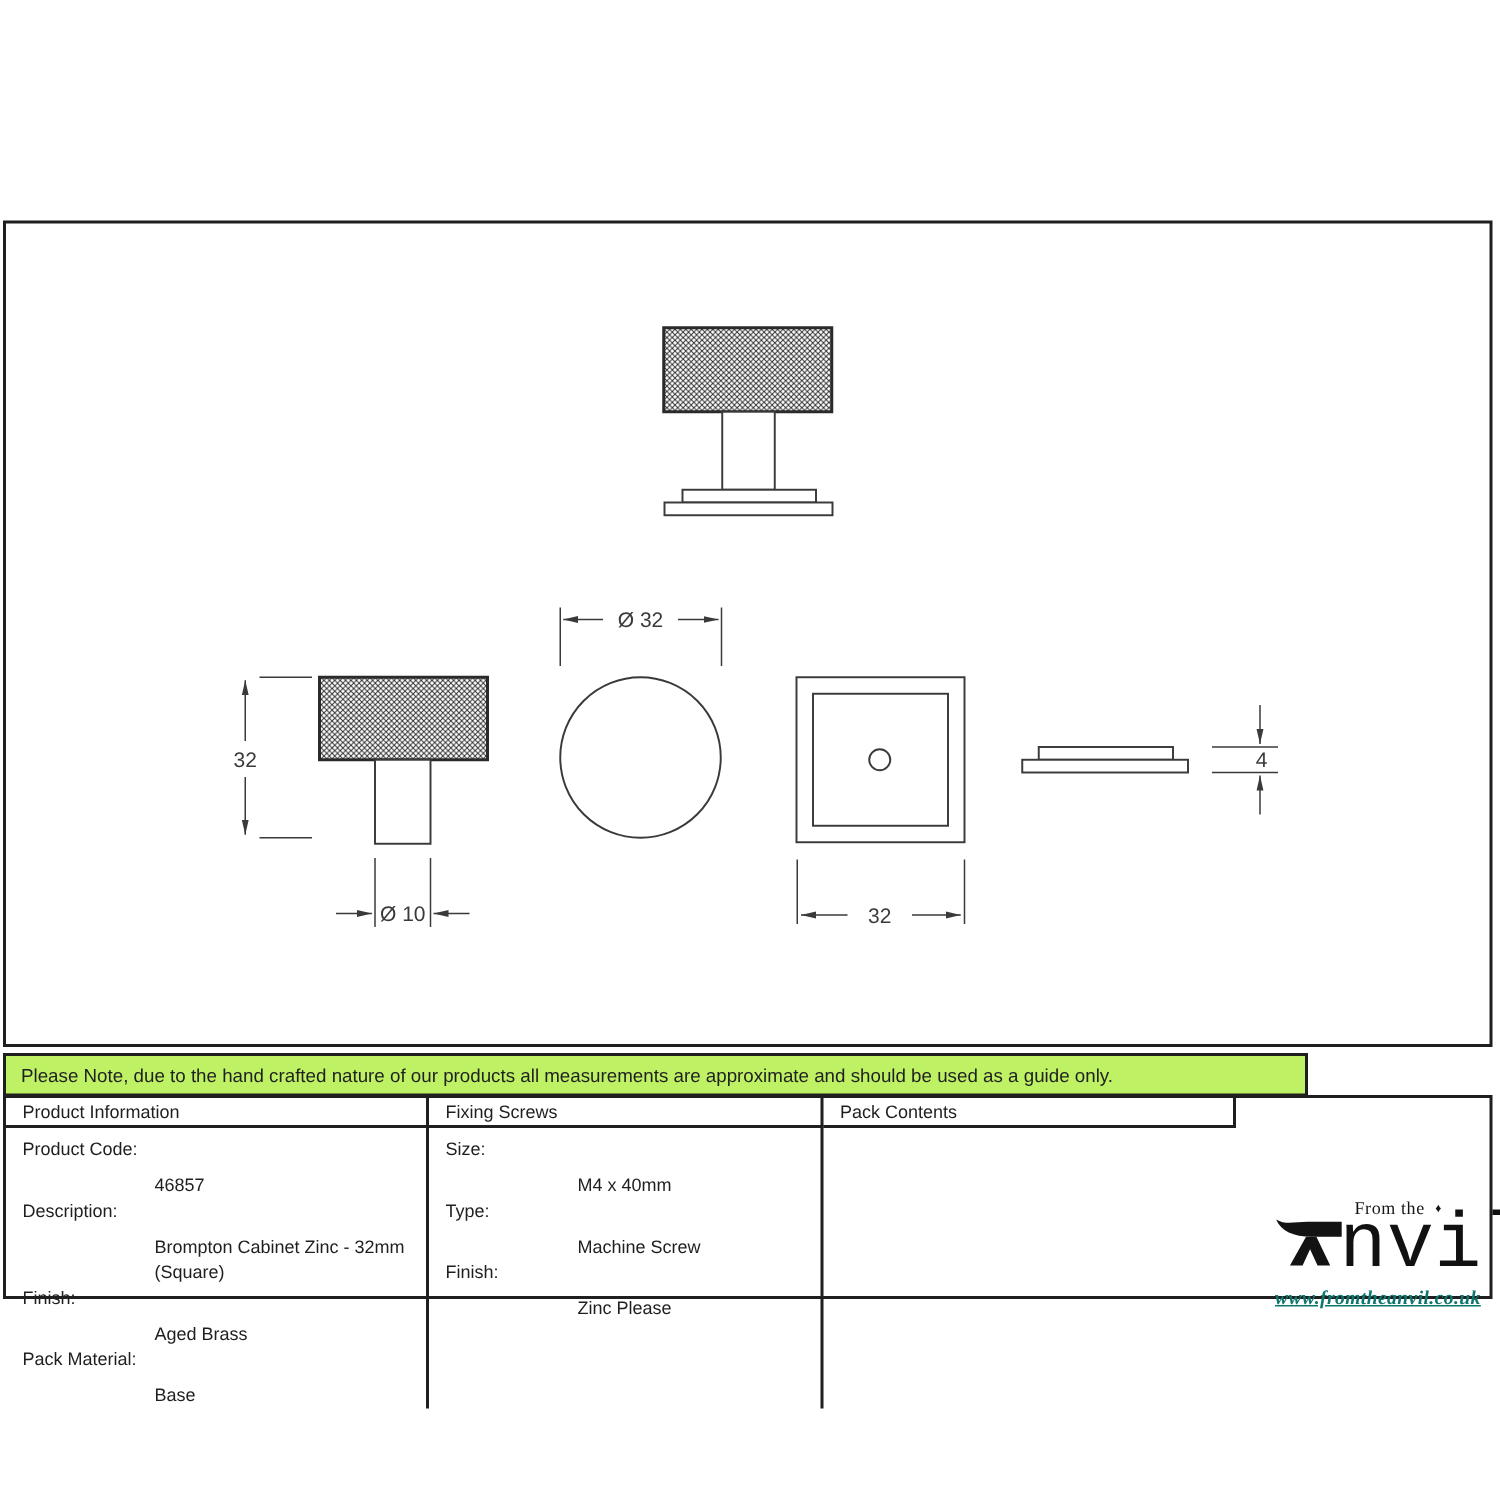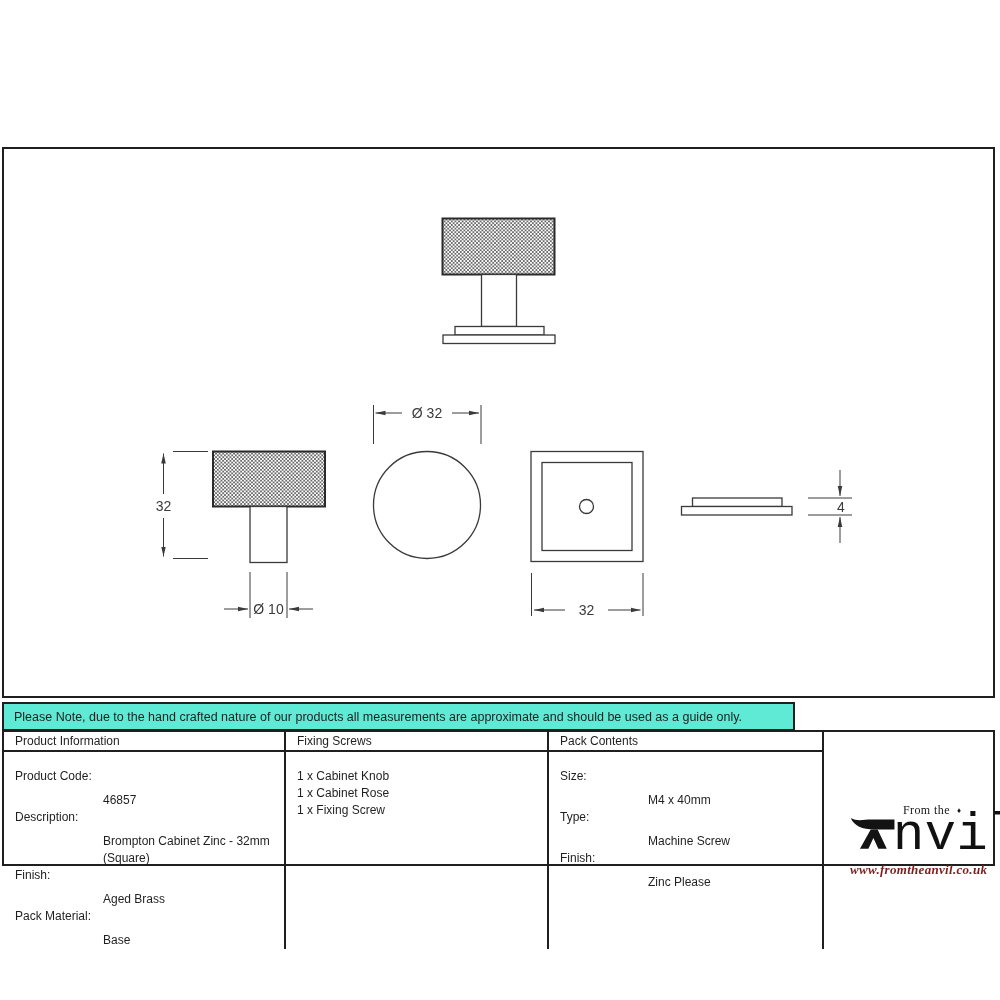--- a/index.html
+++ b/index.html
@@ -10,37 +10,37 @@
   }
   
   .drawing-frame{
     position:absolute;left:2px;top:147px;width:993px;height:551px;
     border:2px solid #1f1f1f;box-sizing:border-box;background:#ffffff;
   }
   .drawing-svg{position:absolute;left:0;top:0;width:1000px;height:1000px;}
   .dim-text{font-family:"Liberation Sans",sans-serif;font-size:14px;fill:#3a3a3a;}
   
   .note-bar{
-    position:absolute;left:2px;top:702px;width:793px;height:29px;
-    border:2px solid #1f1f1f;box-sizing:border-box;background:#5eead4;
+    position:absolute;left:2px;top:702px;width:870px;height:29px;
+    border:2px solid #1f1f1f;box-sizing:border-box;background:#bef264;
     display:flex;align-items:center;padding-left:10px;font-size:12.5px;
   }
   
   .spec-table{
     position:absolute;left:2px;top:730px;width:993px;height:136px;
     border:2px solid #1f1f1f;box-sizing:border-box;background:#fff;
     display:grid;grid-template-columns:282px 263px 275px 1fr;
     grid-template-rows:20px 1fr;font-size:12px;
   }
   .th{
     display:flex;align-items:center;padding-left:11px;
     border-bottom:2px solid #1f1f1f;box-sizing:border-box;
   }
   .cell-r{border-right:2px solid #1f1f1f;box-sizing:border-box;}
-  .tb{padding:16px 4px 0 11px;box-sizing:border-box;line-height:17px;}
+  .tb{padding:6px 4px 0 11px;box-sizing:border-box;line-height:17px;}
   .kv{display:flex;}
   .kv .k{width:88px;flex:0 0 88px;}
   .kv .v{flex:1;max-width:178px;margin-top:24px;}
   .logo-cell{
     grid-column:4;grid-row:1 / 3;display:flex;align-items:center;justify-content:center;
     box-sizing:border-box;
   }
   
   .logo{display:flex;flex-direction:column;align-items:flex-start;margin-left:26px;}
   .logo-main{display:flex;align-items:flex-start;}
@@ -52,21 +52,21 @@
   }
   .diamond{font-size:8px;line-height:1;}
   .logo-brandline{display:flex;align-items:flex-start;}
   .brand-word{
     font-family:Liberation Mono, monospace;font-size:52px;line-height:.86;
     letter-spacing:.5px;color:#111;
   }
   .reg{font-family:"Liberation Serif",serif;font-size:10px;margin-top:-3px;color:#111;}
   .logo-site{
     font-family:"Liberation Serif",serif;font-style:italic;font-weight:700;
-    font-size:13px;letter-spacing:.3px;margin-top:3px;color:#7f1d1d;
+    font-size:13px;letter-spacing:.3px;margin-top:3px;color:#0f766e;text-decoration:underline;
   }
 </style>
 </head>
 <body>
 
 <div class="drawing-frame"></div>
 
 <svg class="drawing-svg" viewBox="0 0 1000 1000" xmlns="http://www.w3.org/2000/svg">
   <defs>
     <pattern id="knurl" width="3.6" height="3.6" patternUnits="userSpaceOnUse">
@@ -180,25 +180,20 @@
     <div class="kv">
       <span class="k">Finish:</span>
       <span class="v">Aged Brass</span>
     </div>
     <div class="kv">
       <span class="k">Pack Material:</span>
       <span class="v">Base</span>
     </div>
   </div>
 
-  <div class="tb cell-r">
-    <div>1 x Cabinet Knob</div>
-    <div>1 x Cabinet Rose</div>
-    <div>1 x Fixing Screw</div>
-  </div>
 
   <div class="tb cell-r">
     <div class="kv">
       <span class="k">Size:</span>
       <span class="v">M4 x 40mm</span>
     </div>
     <div class="kv">
       <span class="k">Type:</span>
       <span class="v">Machine Screw</span>
     </div>

